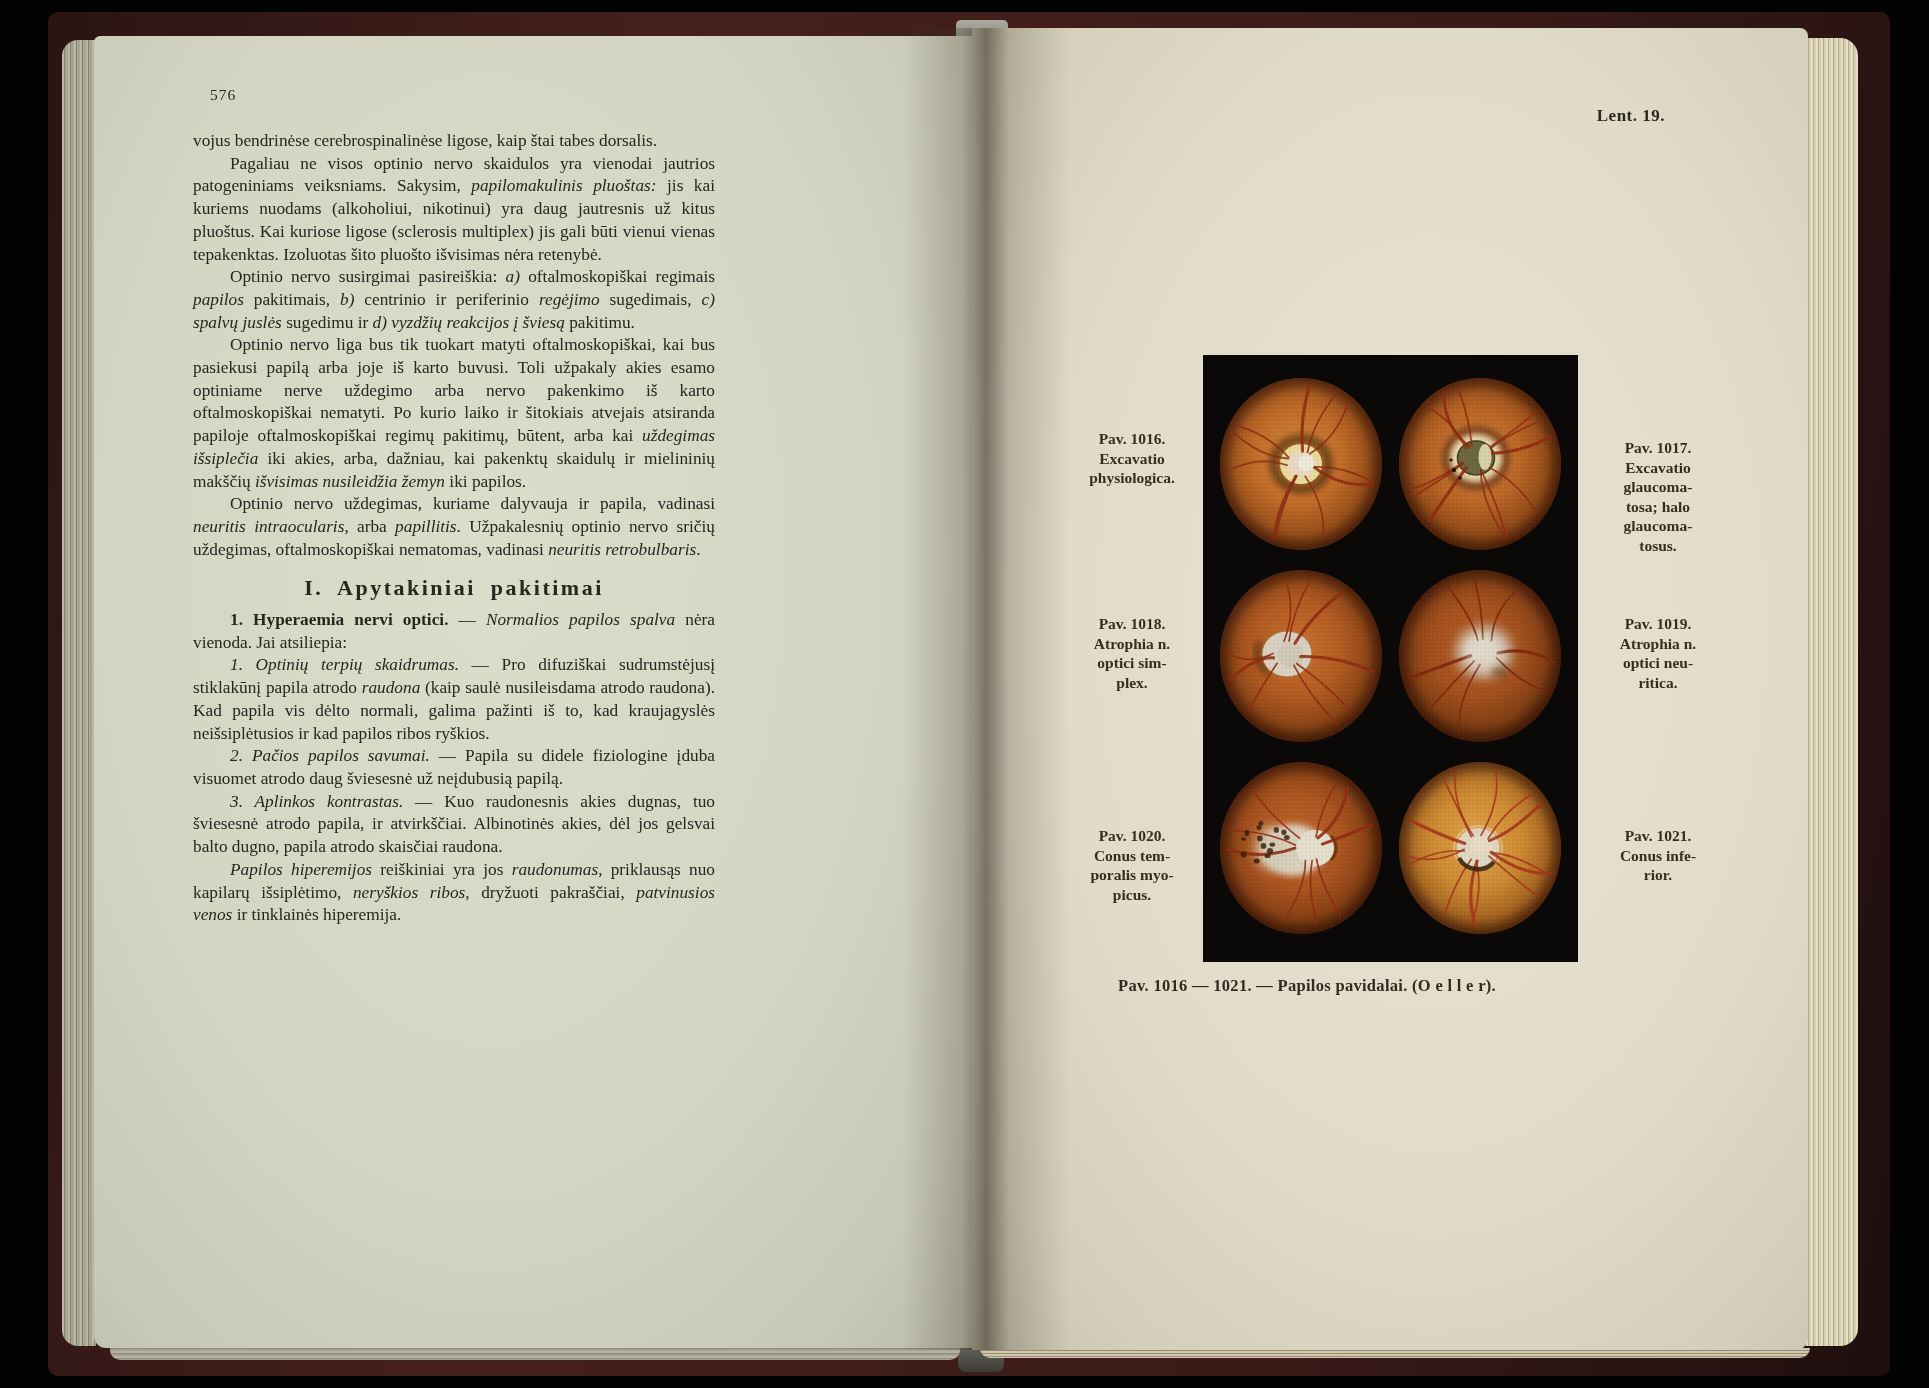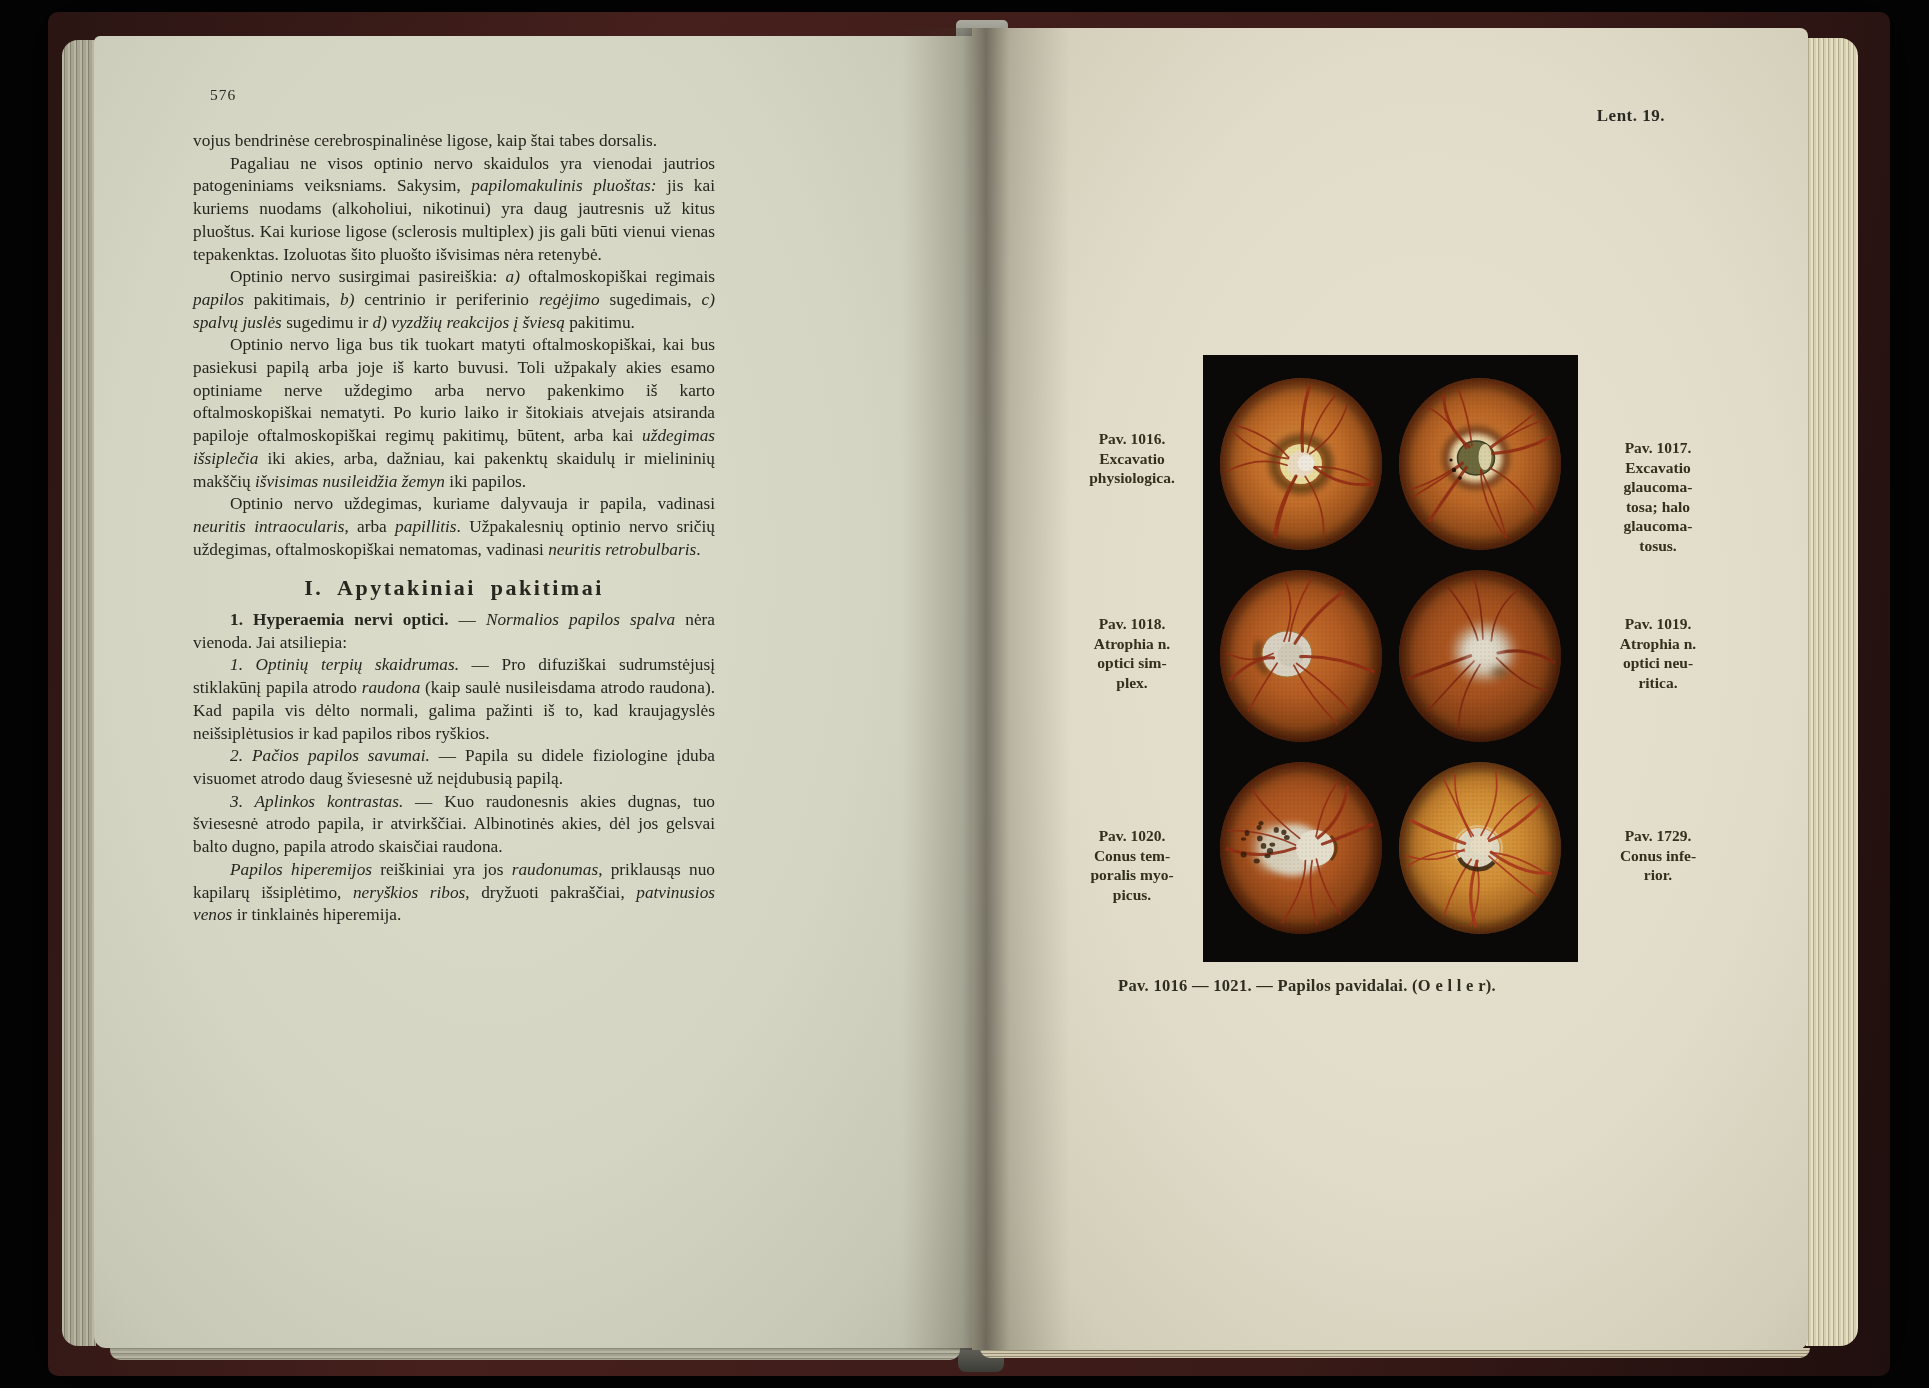--- a/index.html
+++ b/index.html
@@ -384,16 +384,16 @@
 optici sim-
 plex.</div>
     <div class="fig-label" style="left: 1592px; top: 614px;">Pav. 1019.
 Atrophia n.
 optici neu-
 ritica.</div>
     <div class="fig-label" style="left: 1066px; top: 826px;">Pav. 1020.
 Conus tem-
 poralis myo-
 picus.</div>
-    <div class="fig-label" style="left: 1592px; top: 826px;">Pav. 1729.
+    <div class="fig-label" style="left: 1592px; top: 826px;">Pav. 1021.
 Conus infe-
 rior.</div>
   </div>
 
 </body></html>

